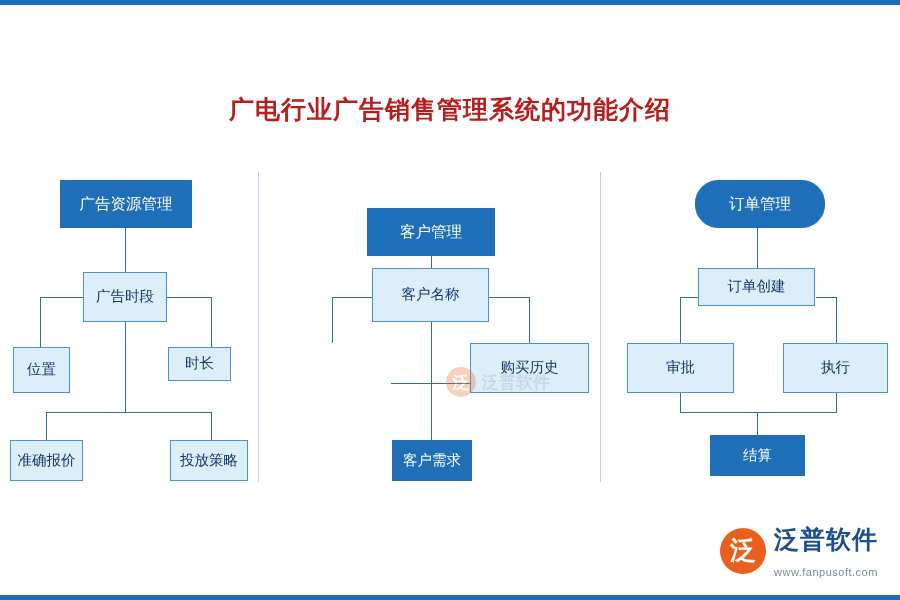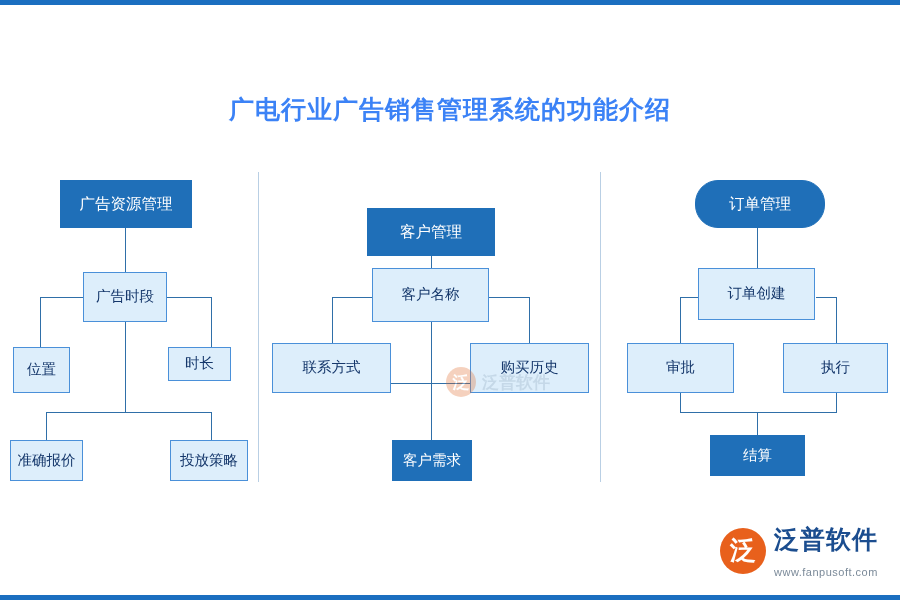--- a/index.html
+++ b/index.html
@@ -14,21 +14,21 @@
     position:absolute; left:0; top:0; width:900px; height:5px;
     background:#1b6fc0;
   }
   .border-bottom {
     position:absolute; left:0; bottom:0; width:900px; height:5px;
     background:#1b6fc0;
   }
   .title {
     position:absolute; left:0; top:93px; width:900px;
     text-align:center;
-    font-size:25px; font-weight:bold; color:#3b82f6;
+    font-size:25px; font-weight:bold; color:#b91c1c;
     letter-spacing:1px;
   }
   .diagram { position:absolute; left:0; top:0; width:900px; height:600px; }
 
   .node {
     position:absolute;
     box-sizing:border-box;
     display:flex; align-items:center; justify-content:center;
     font-size:14.5px;
     text-align:center;
@@ -140,37 +140,36 @@
 
   <div class="conn" style="left:431px; top:228px; width:1px; height:44px;"></div>
   <div class="conn" style="left:332px; top:297px; width:40px; height:1px;"></div>
   <div class="conn" style="left:489px; top:297px; width:40px; height:1px;"></div>
   <div class="conn" style="left:332px; top:297px; width:1px; height:46px;"></div>
   <div class="conn" style="left:529px; top:297px; width:1px; height:46px;"></div>
   <div class="conn" style="left:431px; top:322px; width:1px; height:118px;"></div>
   <div class="conn" style="left:391px; top:383px; width:82px; height:1px;"></div>
 
   <div class="node light" style="left:372px; top:268px; width:117px; height:54px;">客户名称</div>
-  <div class="node light" style="left:272px; top:343px; width:119px; height:50px;">联系方式</div>
   <div class="node light" style="left:470px; top:343px; width:119px; height:50px;">购买历史</div>
   <div class="node solid" style="left:392px; top:440px; width:80px; height:41px;">客户需求</div>
 
   <div class="node header" style="left:695px; top:180px; width:130px; height:48px;border-radius:23px;">订单管理</div>
 
   <div class="conn" style="left:757px; top:228px; width:1px; height:40px;"></div>
   <div class="conn" style="left:680px; top:297px; width:18px; height:1px;"></div>
   <div class="conn" style="left:816px; top:297px; width:20px; height:1px;"></div>
   <div class="conn" style="left:680px; top:297px; width:1px; height:46px;"></div>
   <div class="conn" style="left:836px; top:297px; width:1px; height:46px;"></div>
   <div class="conn" style="left:680px; top:393px; width:1px; height:19px;"></div>
   <div class="conn" style="left:836px; top:393px; width:1px; height:19px;"></div>
   <div class="conn" style="left:680px; top:412px; width:157px; height:1px;"></div>
   <div class="conn" style="left:757px; top:412px; width:1px; height:23px;"></div>
 
-  <div class="node light" style="left:698px; top:268px; width:117px; height:52px;">订单创建</div>
+  <div class="node light" style="left:698px; top:268px; width:117px; height:38px;">订单创建</div>
   <div class="node light" style="left:627px; top:343px; width:107px; height:50px;">审批</div>
   <div class="node light" style="left:783px; top:343px; width:105px; height:50px;">执行</div>
   <div class="node solid" style="left:710px; top:435px; width:95px; height:41px;">结算</div>
 
   <div class="watermark-center">
     <div class="wm-logo">泛</div>
     <div class="wm-text">泛普软件</div>
   </div>
 </div>
 

